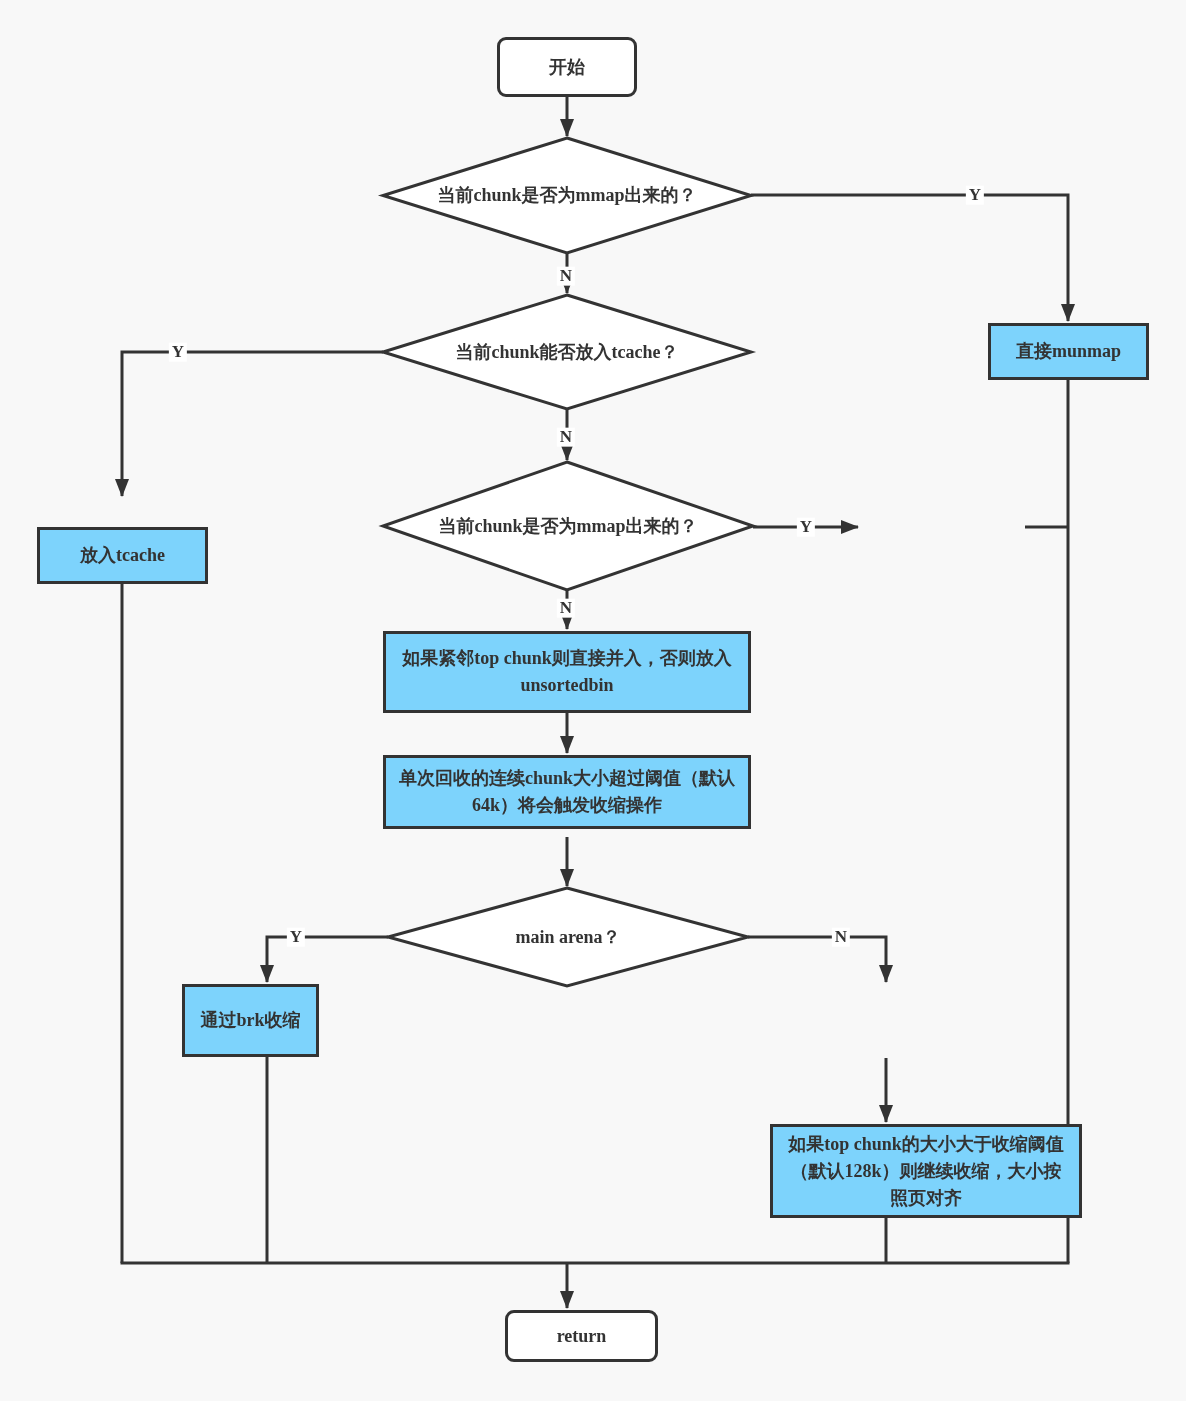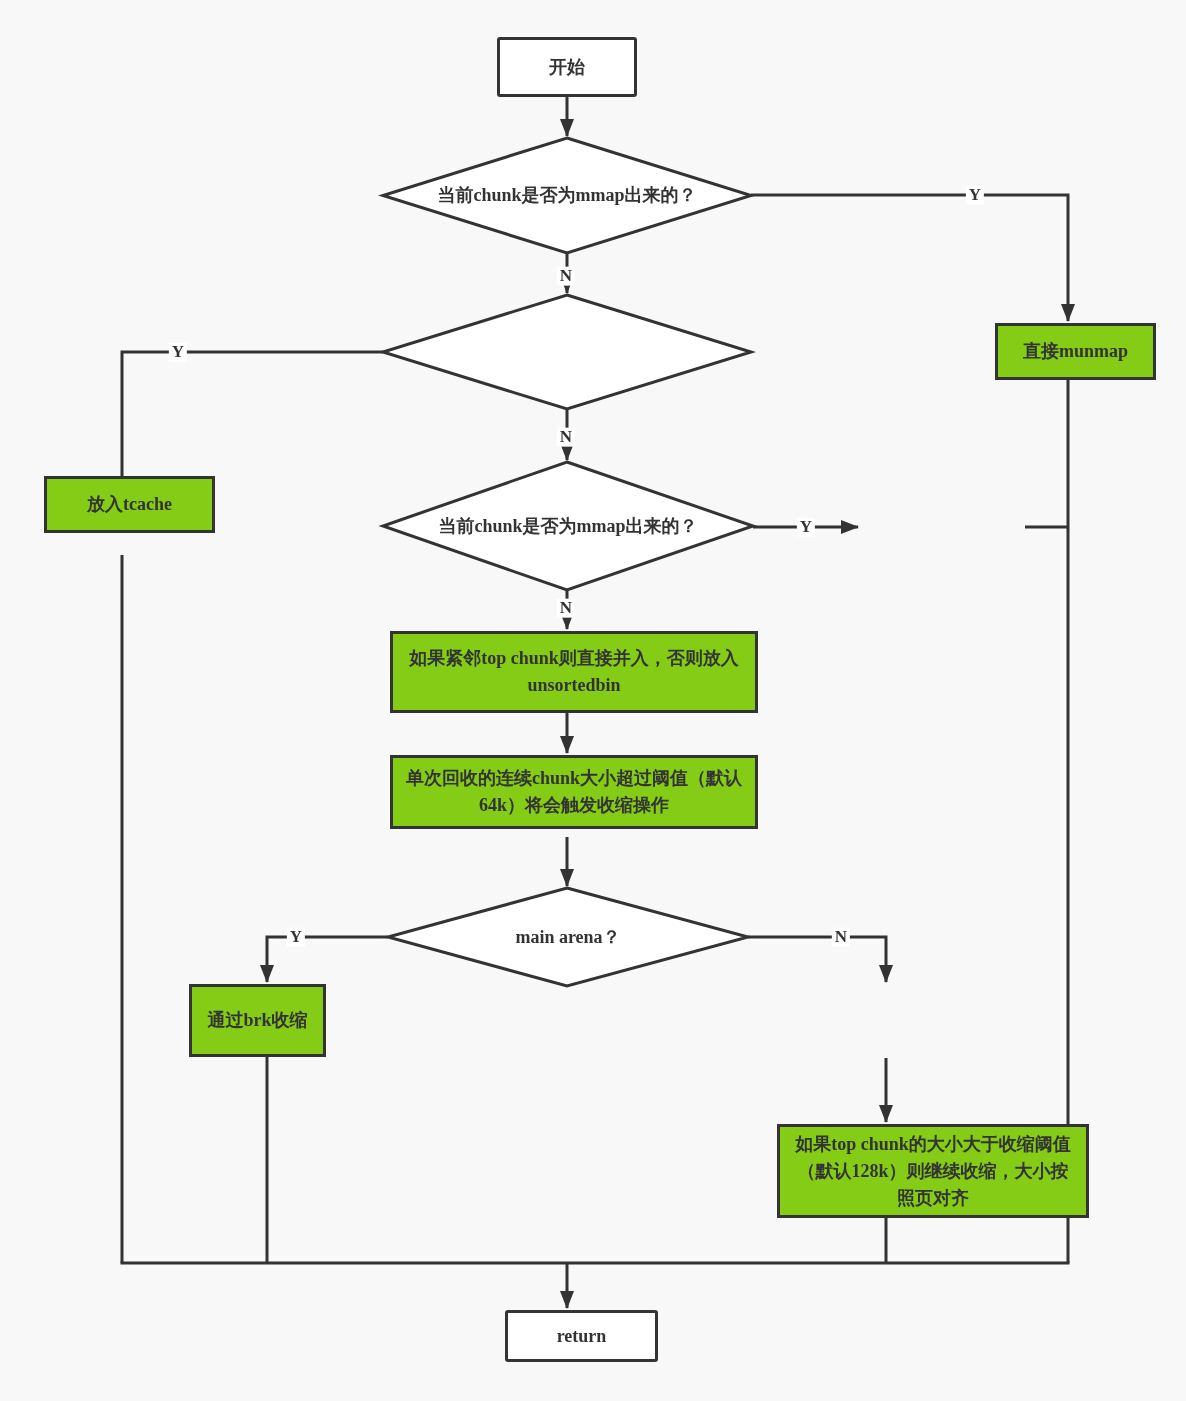--- a/index.html
+++ b/index.html
@@ -37,29 +37,28 @@
     box-sizing: border-box;
     display: flex;
     align-items: center;
     justify-content: center;
     text-align: center;
     font-weight: 700;
     font-size: 18px;
     line-height: 1.5;
   }
   .node.proc {
-    background: #84cc16;
+    background: #7dd3fc;
     border: 3px solid #333333;
     padding: 2px 10px;
-    margin-left: 7px;
   }
   .node.term {
     background: #ffffff;
     border: 3px solid #333333;
-    border-radius: 3px;
+    border-radius: 9px;
     padding: 2px 10px;
   }
   .node.dlabel {
     background: transparent;
     padding: 0 26px;
   }
   .edge-label {
     position: absolute;
     transform: translate(-50%, -50%);
     background: #ffffff;
@@ -109,21 +108,21 @@
   </svg>
 
   <div class="node term" style="left:497px;top:37px;width:140px;height:60px">
     <span>开始</span>
   </div>
 
   <div class="node proc" style="left:988px;top:323px;width:161px;height:57px">
     <span>直接munmap</span>
   </div>
 
-  <div class="node proc" style="left:37px;top:476px;width:171px;height:57px">
+  <div class="node proc" style="left:37px;top:527px;width:171px;height:57px">
     <span>放入tcache</span>
   </div>
 
 
   <div class="node proc" style="left:383px;top:631px;width:368px;height:82px">
     <span>如果紧邻top chunk则直接并入，否则放入unsortedbin</span>
   </div>
 
   <div class="node proc" style="left:383px;top:755px;width:368px;height:74px">
     <span>单次回收的连续chunk大小超过阈值（默认64k）将会触发收缩操作</span>
@@ -139,20 +138,23 @@
   </div>
 
   <div class="node term" style="left:505px;top:1310px;width:153px;height:52px">
     <span>return</span>
   </div>
 
   <div class="node dlabel" style="left:383px;top:138px;width:368px;height:115px">
     <span>当前chunk是否为mmap出来的？</span>
   </div>
 
+  <div class="node dlabel" style="left:383px;top:295px;width:368px;height:114px">
+    <span>当前chunk能否放入tcache？</span>
+  </div>
 
   <div class="node dlabel" style="left:383px;top:462px;width:370px;height:128px">
     <span>当前chunk是否为mmap出来的？</span>
   </div>
 
   <div class="node dlabel" style="left:388px;top:888px;width:360px;height:98px">
     <span>main arena？</span>
   </div>
 
   <div class="edge-label" style="left:975px;top:195px">Y</div>

